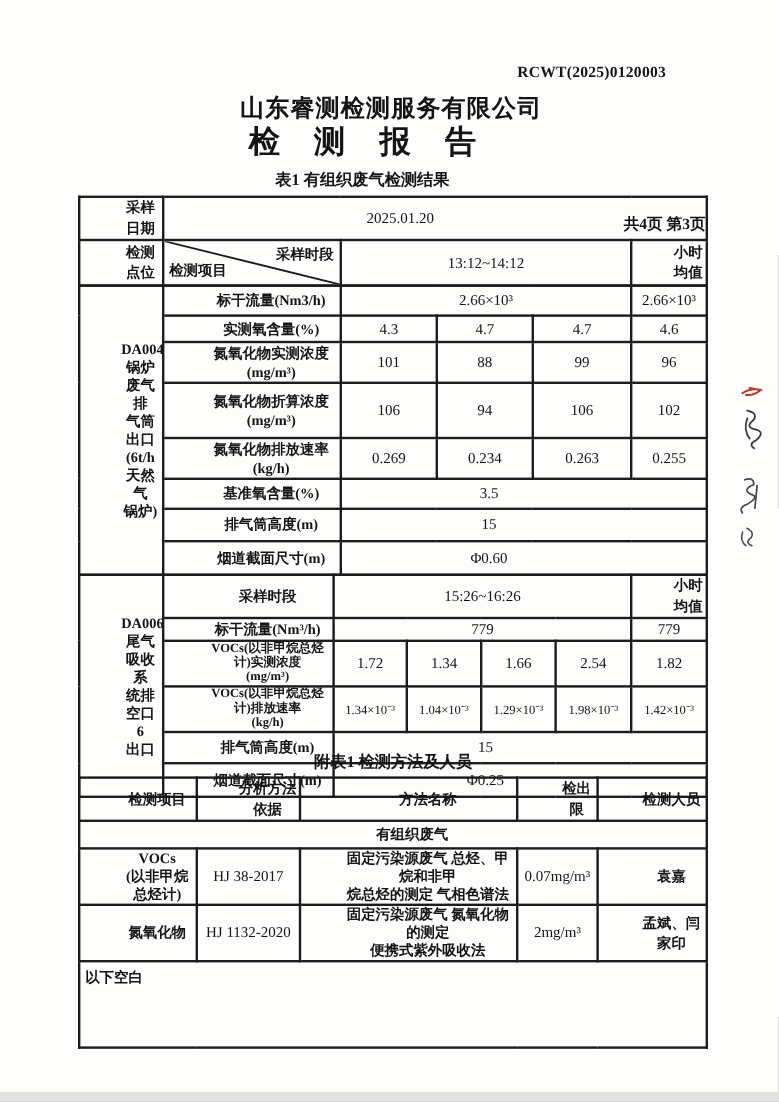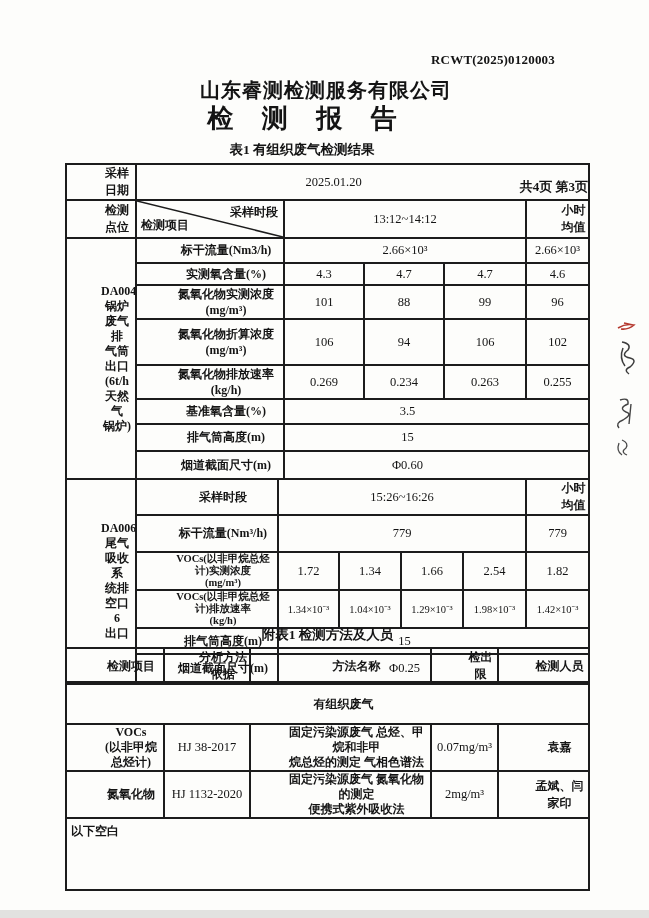--- a/index.html
+++ b/index.html
@@ -157,21 +157,21 @@
       <tbody>
           <tr style="height:30px">
         <td class="zh pre" rowspan="6">DA006
 尾气吸收系
 统排空口 6
 出口</td>
         <td class="zh">采样时段</td>
         <td class="num" colspan="4">15:26~16:26</td>
         <td class="zh">小时均值</td>
       </tr>
-      <tr style="height:37px">
+      <tr style="height:19px">
         <td class="zh">标干流量(Nm³/h)</td>
         <td class="num" colspan="4">779</td>
         <td class="num">779</td>
       </tr>
       <tr style="height:33px">
         <td class="zh small-lbl">VOCs(以非甲烷总烃计)实测浓度
 (mg/m³)</td>
         <td class="num">1.72</td>
         <td class="num">1.34</td>
         <td class="num">1.66</td>
@@ -210,21 +210,21 @@
         <col style="width:91px">
       </colgroup>
     <tbody>
         <tr style="height:23px">
       <td class="zh">检测项目</td>
       <td class="zh">分析方法依据</td>
       <td class="zh">方法名称</td>
       <td class="zh">检出限</td>
       <td class="zh">检测人员</td>
     </tr>
-    <tr style="height:40px">
+    <tr style="height:23px">
       <td class="zh" colspan="5">有组织废气</td>
     </tr>
     <tr style="height:38px">
       <td class="zh pre">VOCs
 (以非甲烷总烃计)</td>
       <td class="num">HJ 38-2017</td>
       <td class="zh pre">固定污染源废气 总烃、甲烷和非甲
 烷总烃的测定  气相色谱法</td>
       <td class="num">0.07mg/m³</td>
       <td class="zh">袁嘉</td>

